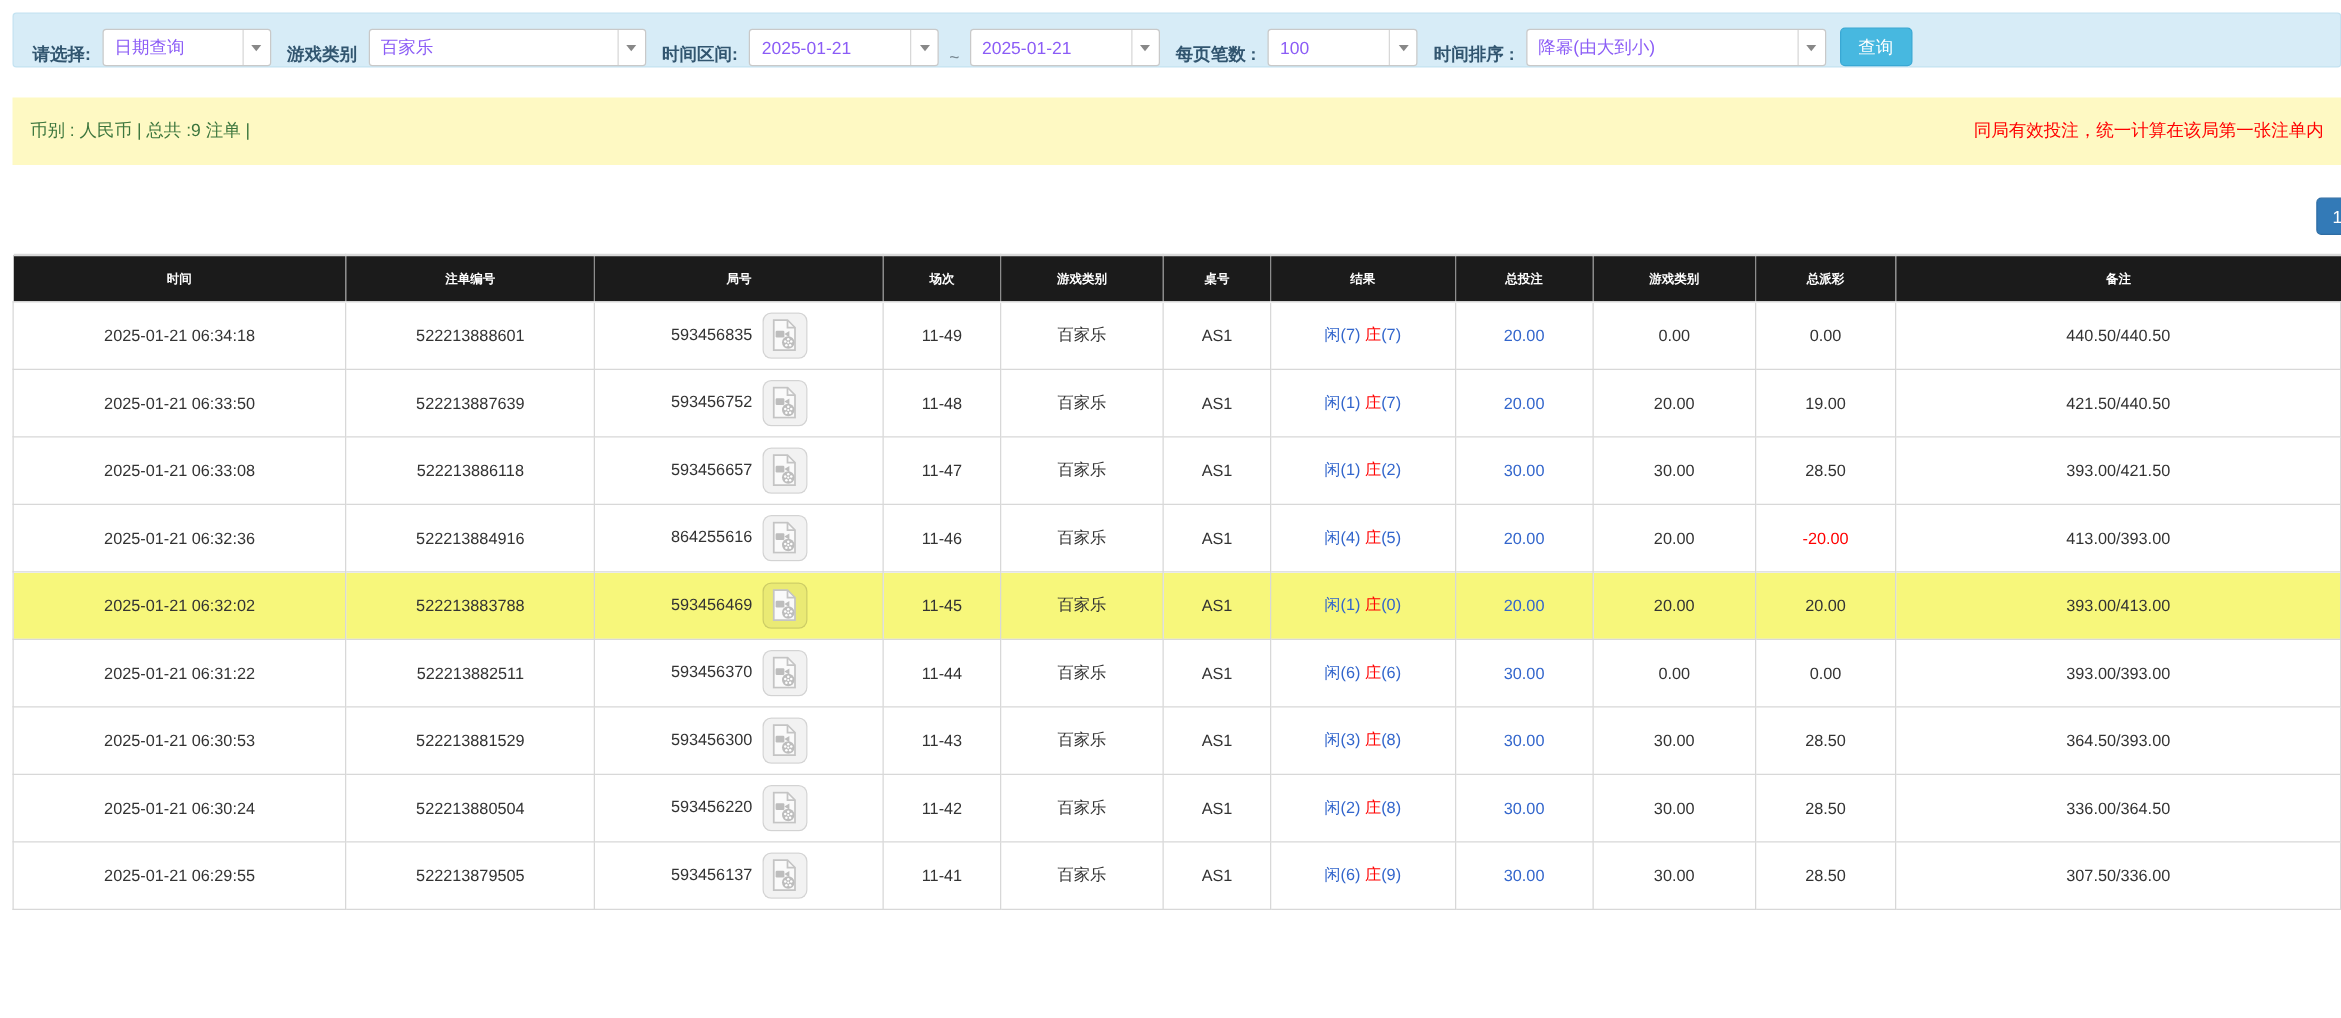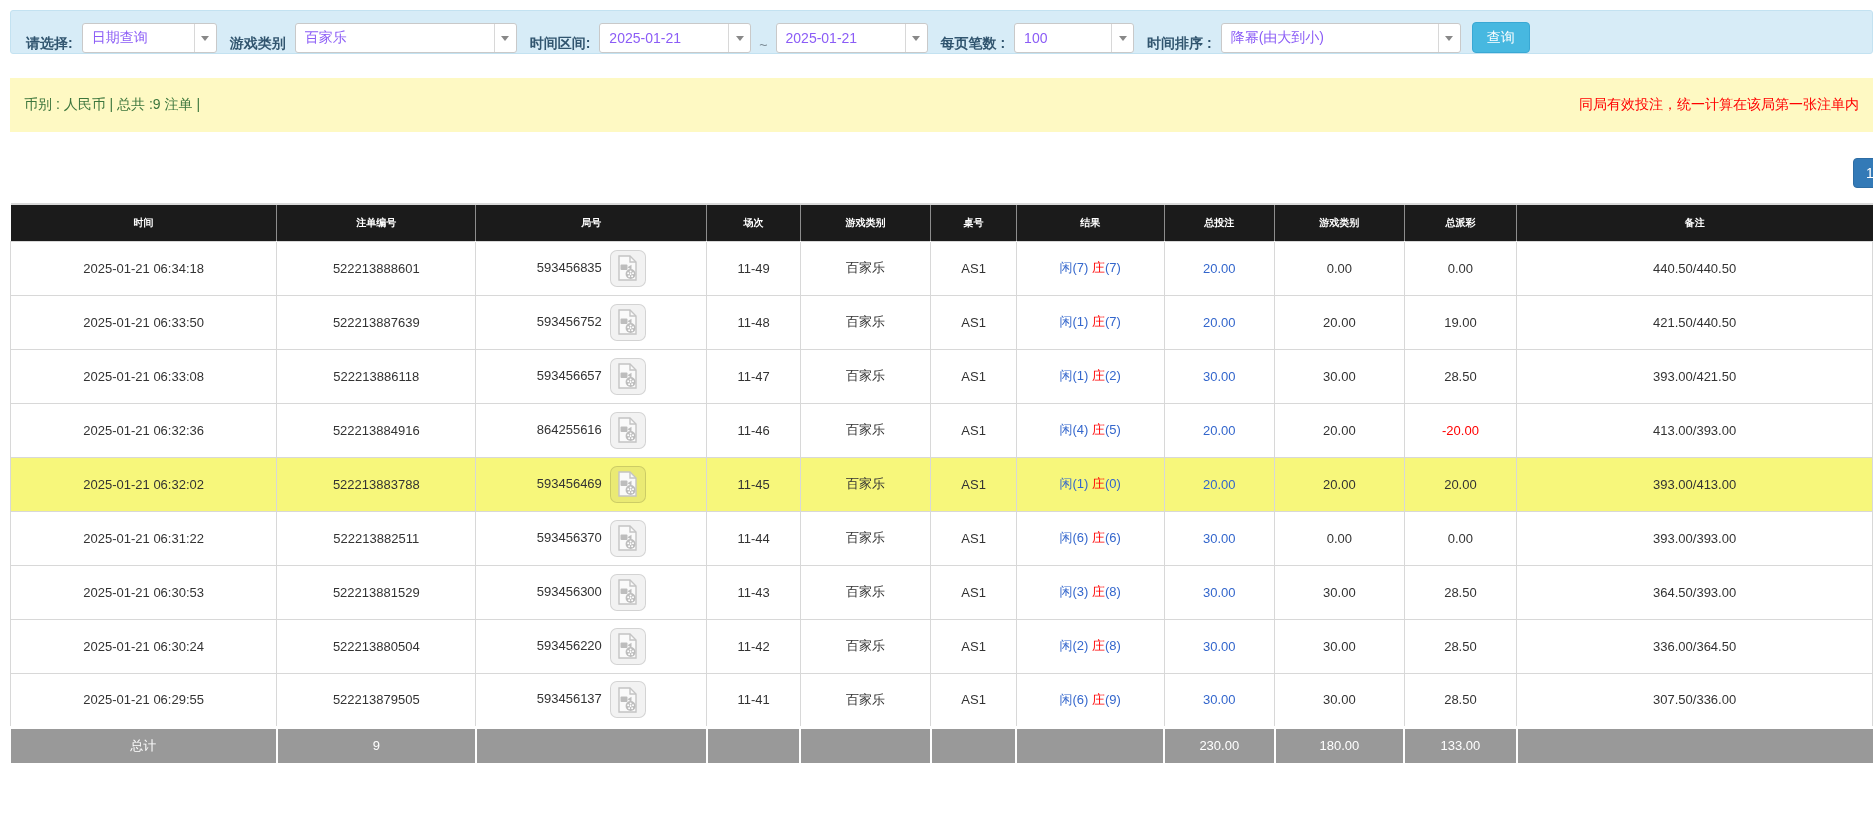--- a/index.html
+++ b/index.html
@@ -409,28 +409,15 @@
           <td>百家乐</td>
           <td>AS1</td>
           <td><span class="blue">闲(6)</span> <span class="red">庄</span><span class="blue">(9)</span></td>
           <td class="blue">30.00</td>
           <td>30.00</td>
           <td>28.50</td>
           <td>307.50/336.00</td>
         </tr>
       </tbody>
     <tfoot>
-      <tr>
-        <td>总计</td>
-        <td>9</td>
-        <td></td>
-          <td></td>
-          <td></td>
-        <td></td>
-          <td></td>
-        <td>230.00</td>
-        <td>180.00</td>
-        <td>133.00</td>
-        <td></td>
-      </tr>
     </tfoot>
   </table>
 </div>
 
 </body></html>

